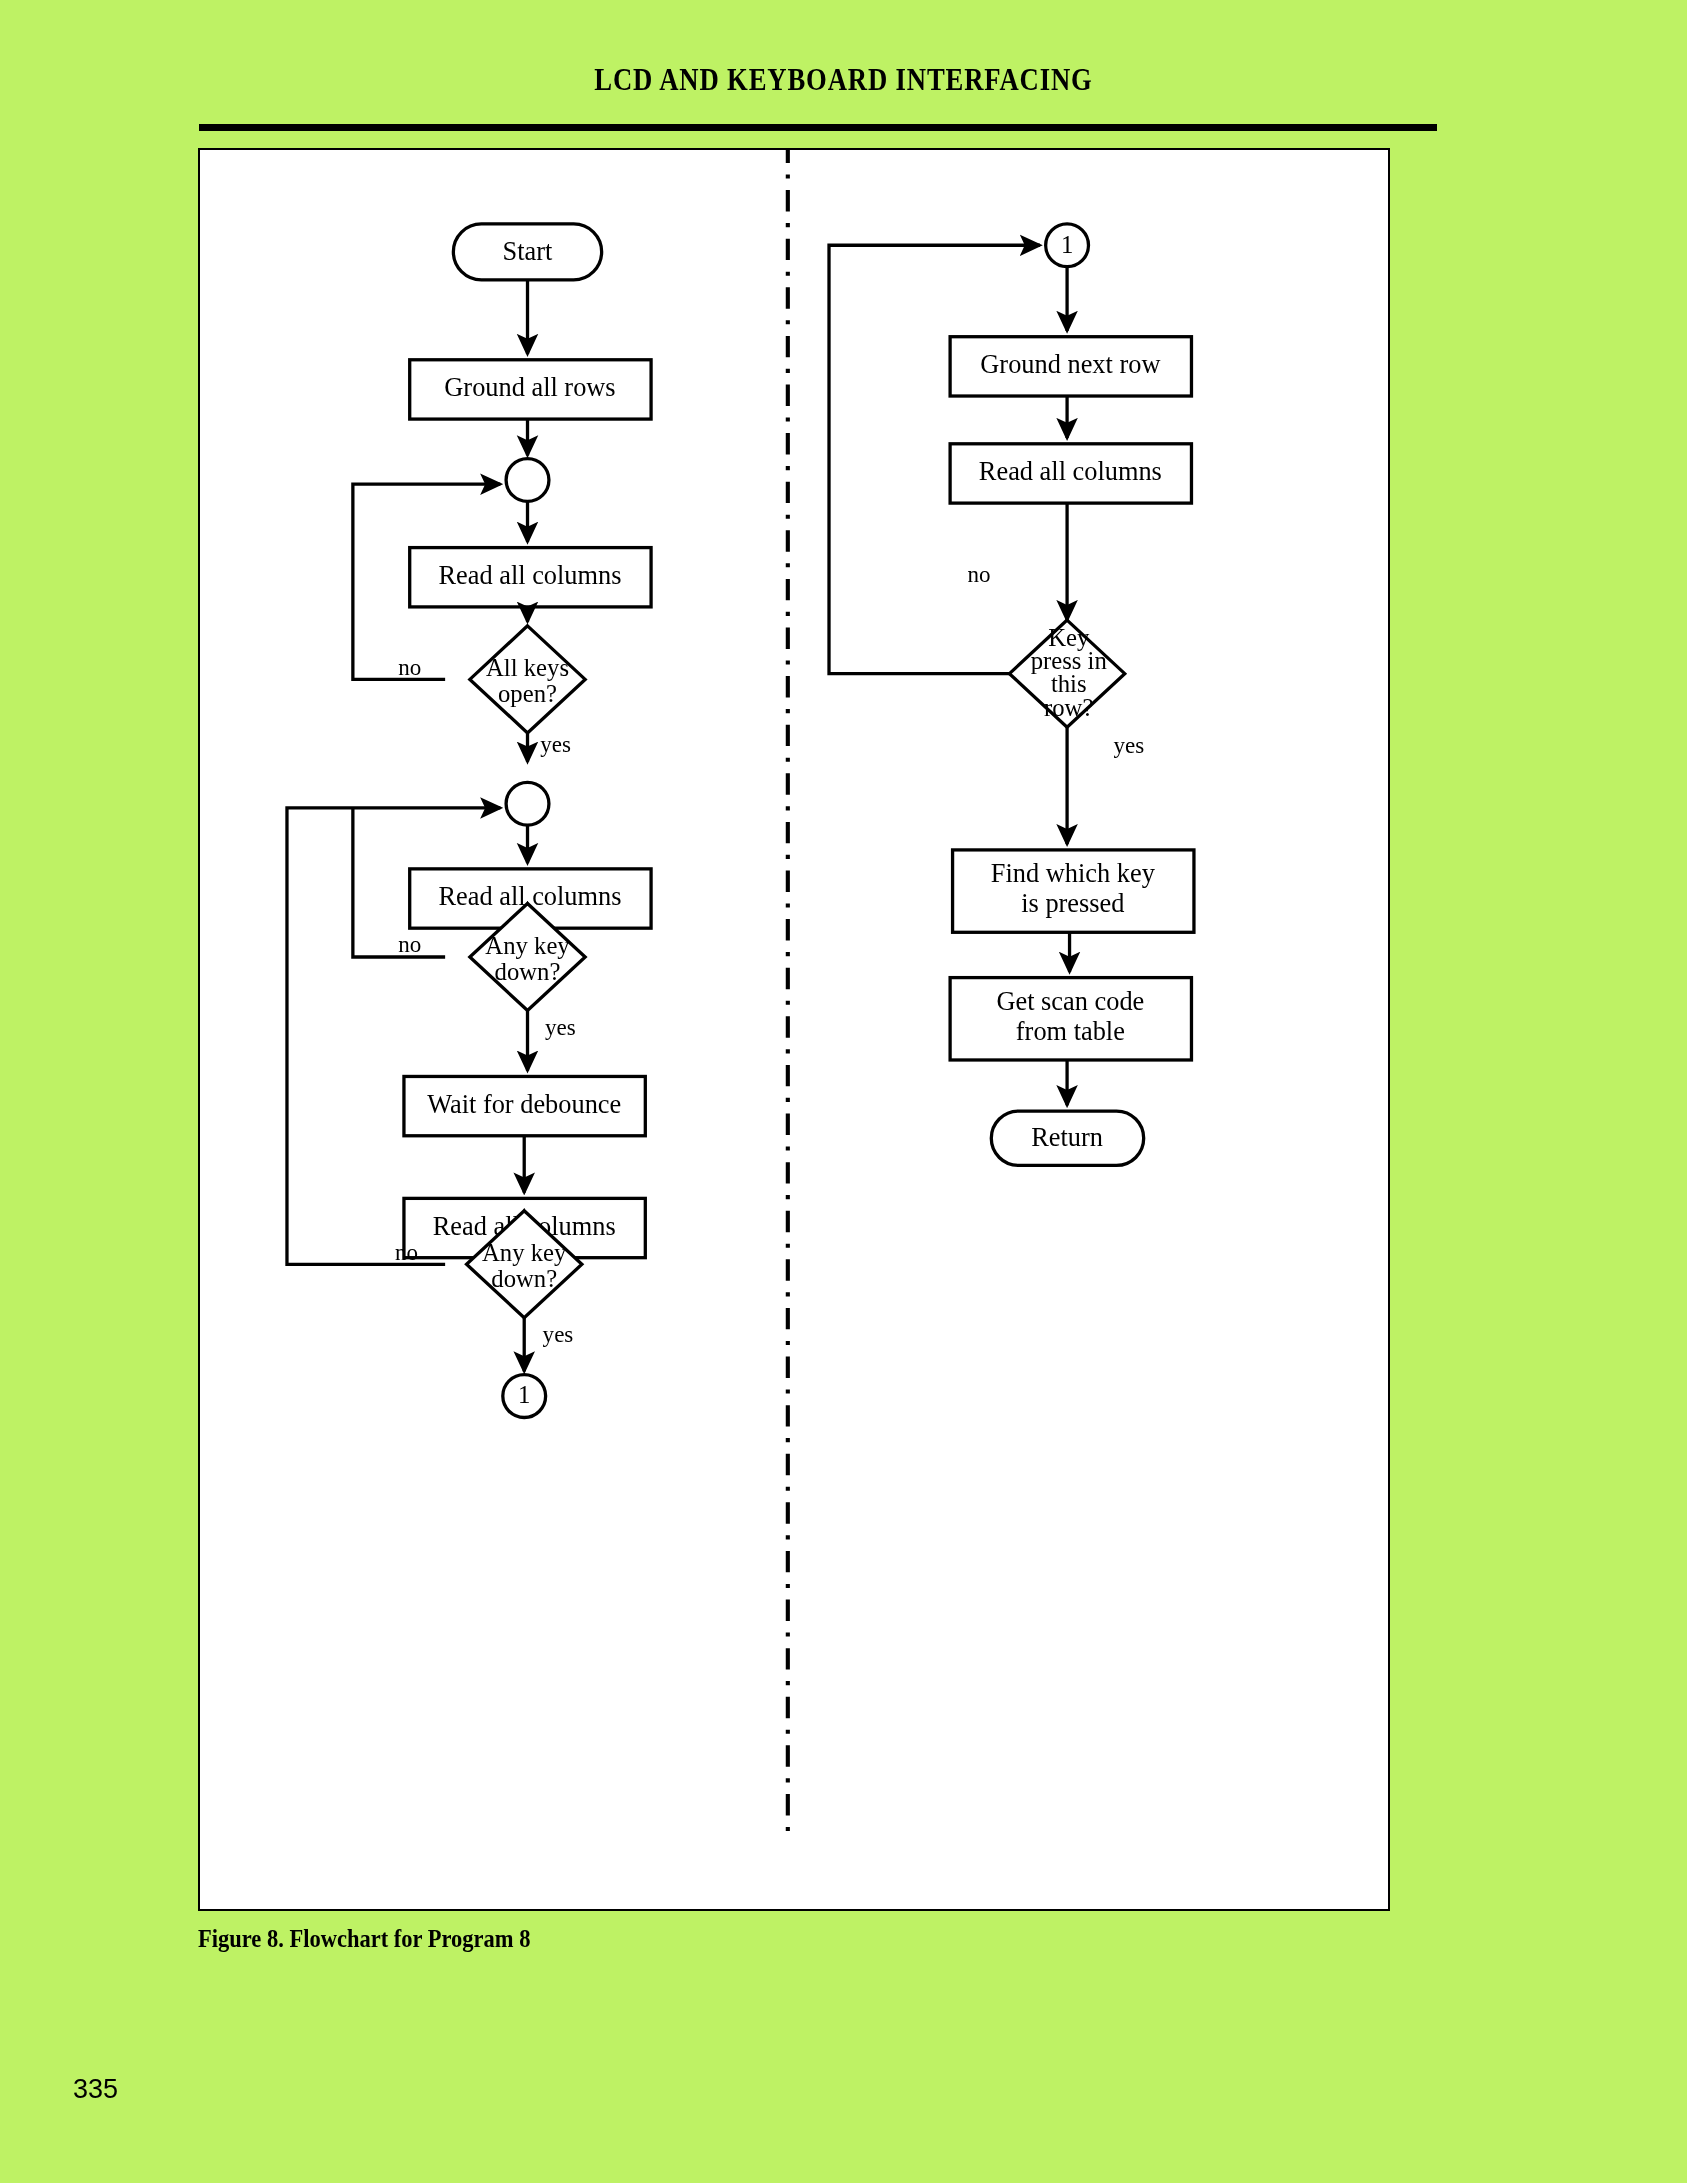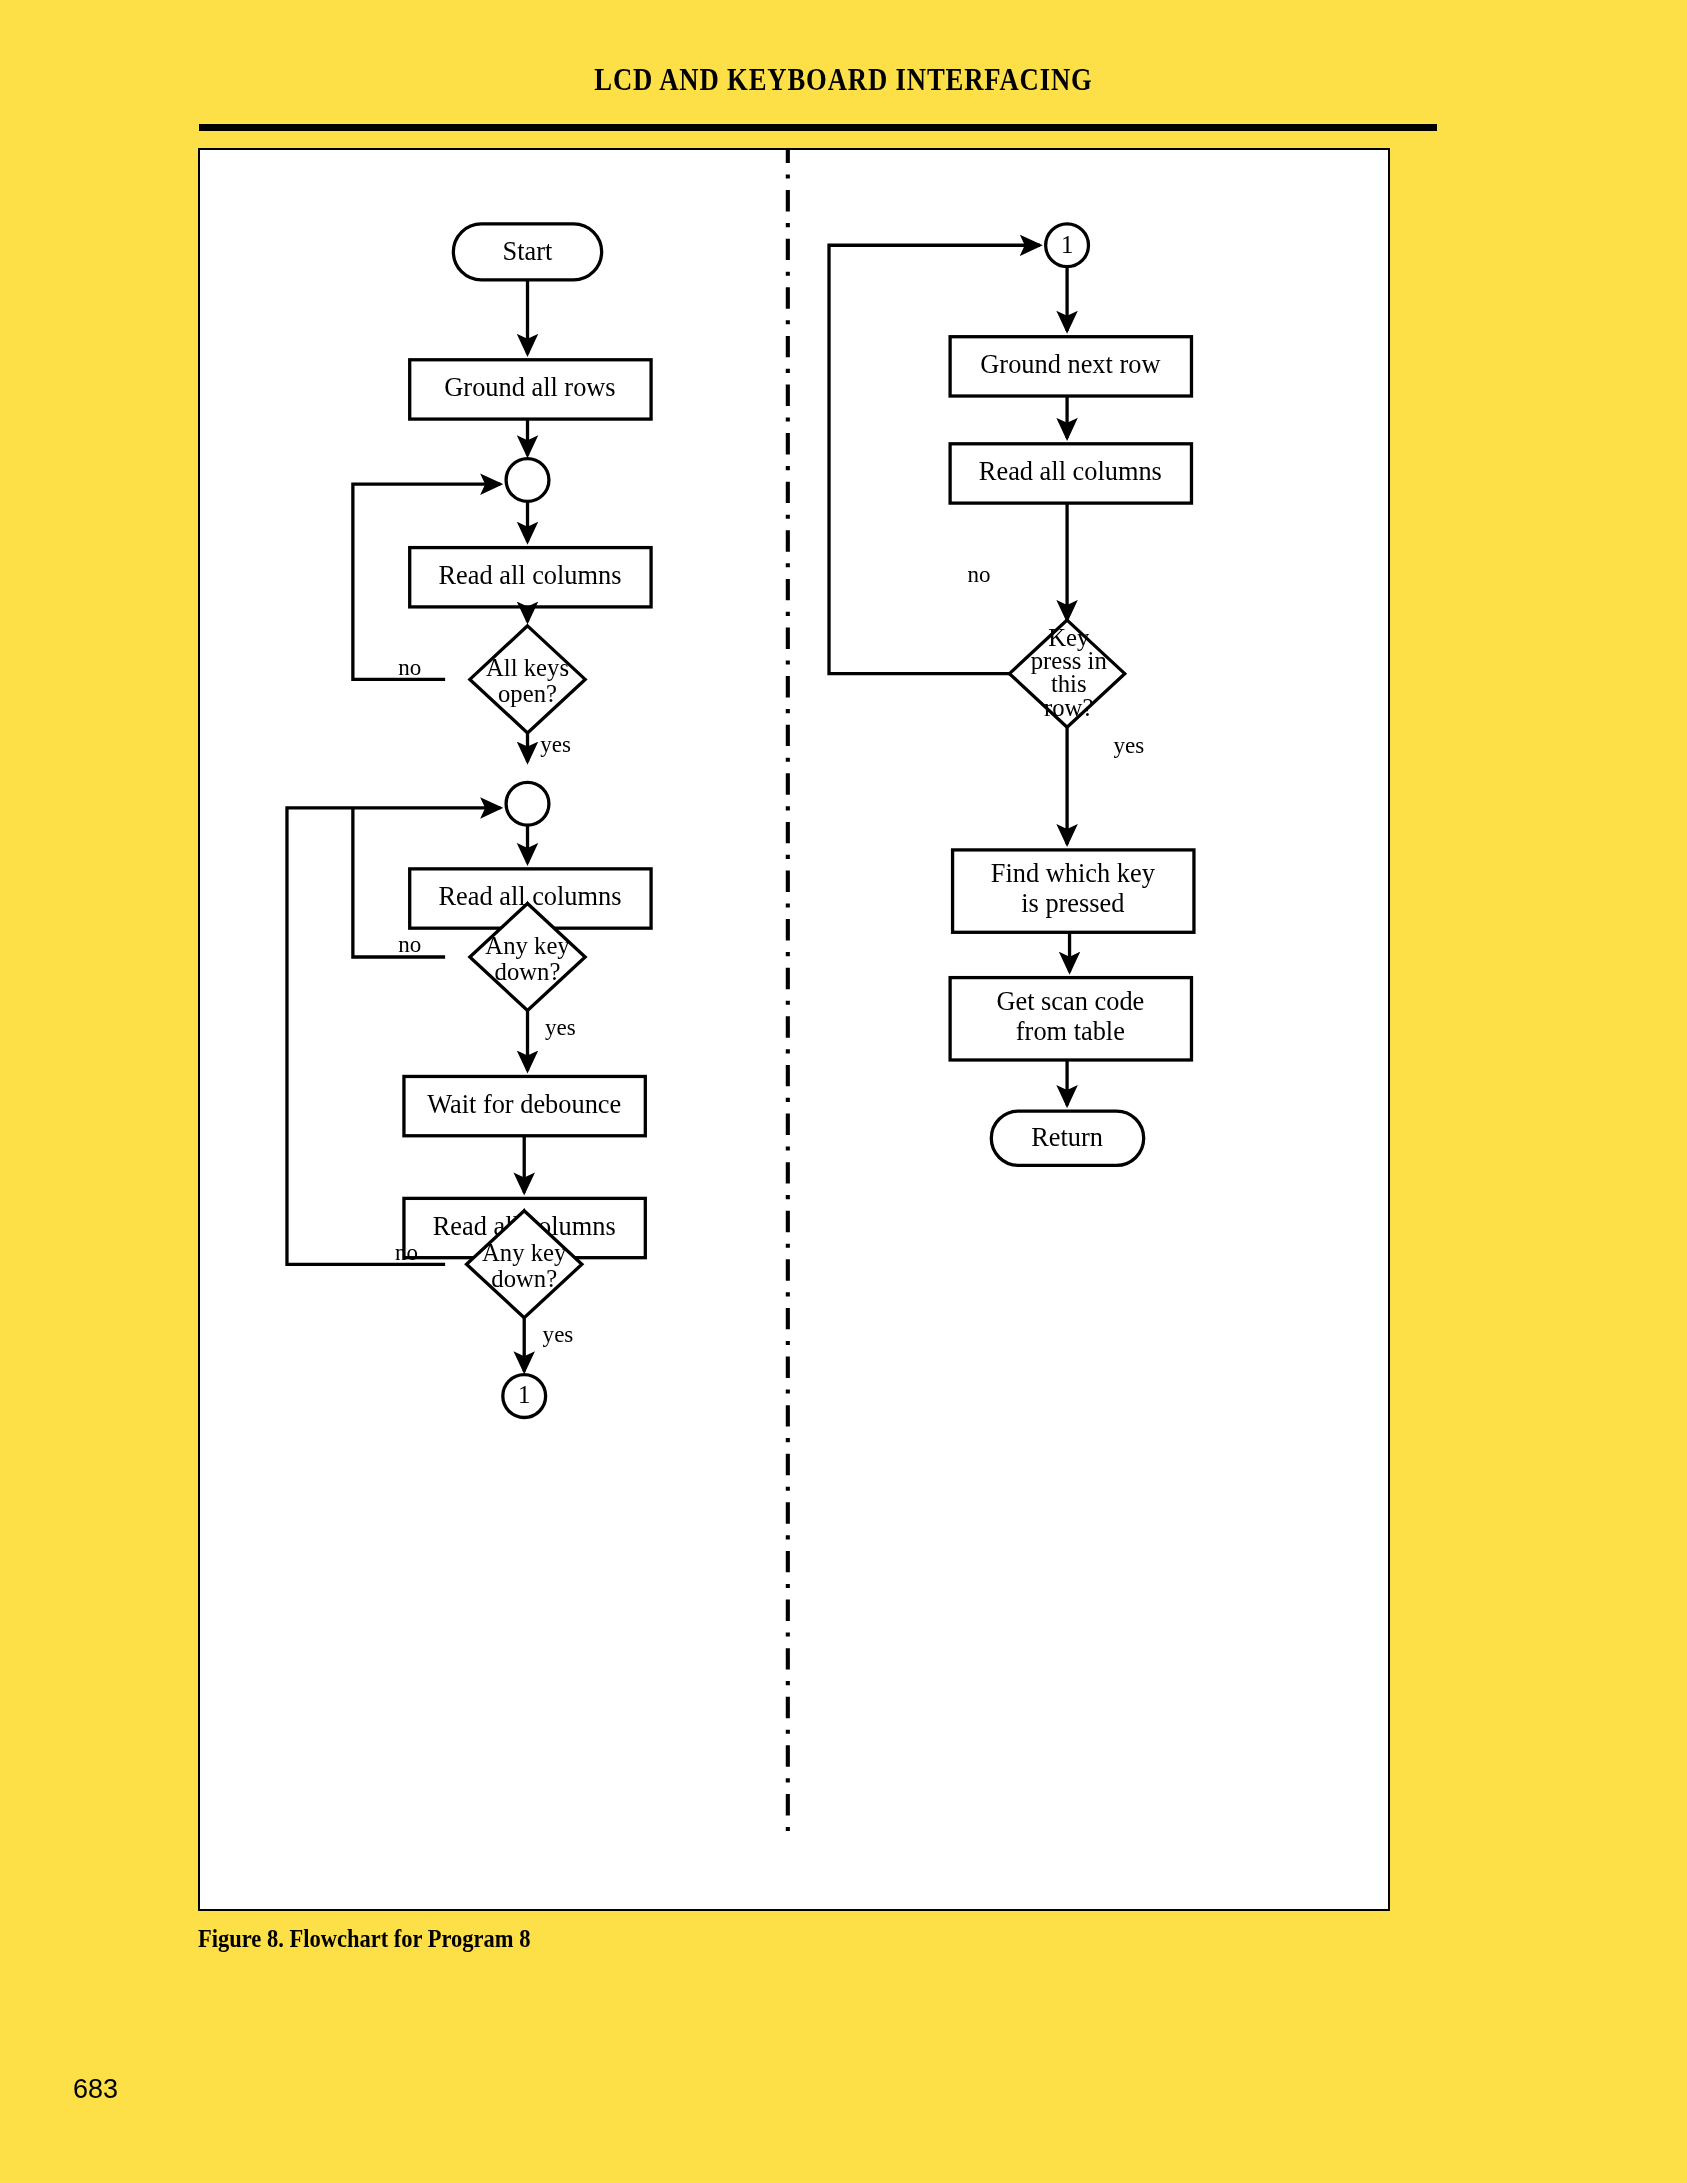--- a/index.html
+++ b/index.html
@@ -3,21 +3,21 @@
 <meta charset="utf-8">
 <title>LCD AND KEYBOARD INTERFACING</title>
 <style>
   html,body{margin:0;padding:0;background:#ffffff;}
   body{
     width:1687px;height:2183px;position:relative;
     font-family:"Liberation Serif", serif;
     color:#000000;
     -webkit-font-smoothing:antialiased;
   }
-  .page{position:absolute;inset:0;width:1687px;height:2183px;overflow:hidden;background:#fde047;}
+  .page{position:absolute;inset:0;width:1687px;height:2183px;overflow:hidden;background:#bef264;}
 
   
   .header-title{
     position:absolute;left:0;top:64px;width:1687px;
     text-align:center;
     font-family:"Liberation Serif", serif;
     font-weight:bold;
     font-size:31px;
     letter-spacing:1px;
     line-height:1;
@@ -205,16 +205,16 @@
     <text class="node-label" x="1059" y="1039">Get scan code</text>
     <text class="node-label" x="1059" y="1075">from table</text>
 
     <line class="flow" x1="1055" y1="1107" x2="1055" y2="1162" marker-end="url(#arrow)"></line>
 
     <rect class="shape" x="963" y="1169" width="185" height="66" rx="33" ry="33"></rect>
     <text class="node-label" x="1055" y="1204">Return</text>
   </svg>
 
   <div class="fig-caption">Figure 8. Flowchart for Program 8</div>
-  <div class="page-number">683</div>
+  <div class="page-number">335</div>
 
 </div>
 
 
 </body></html>

